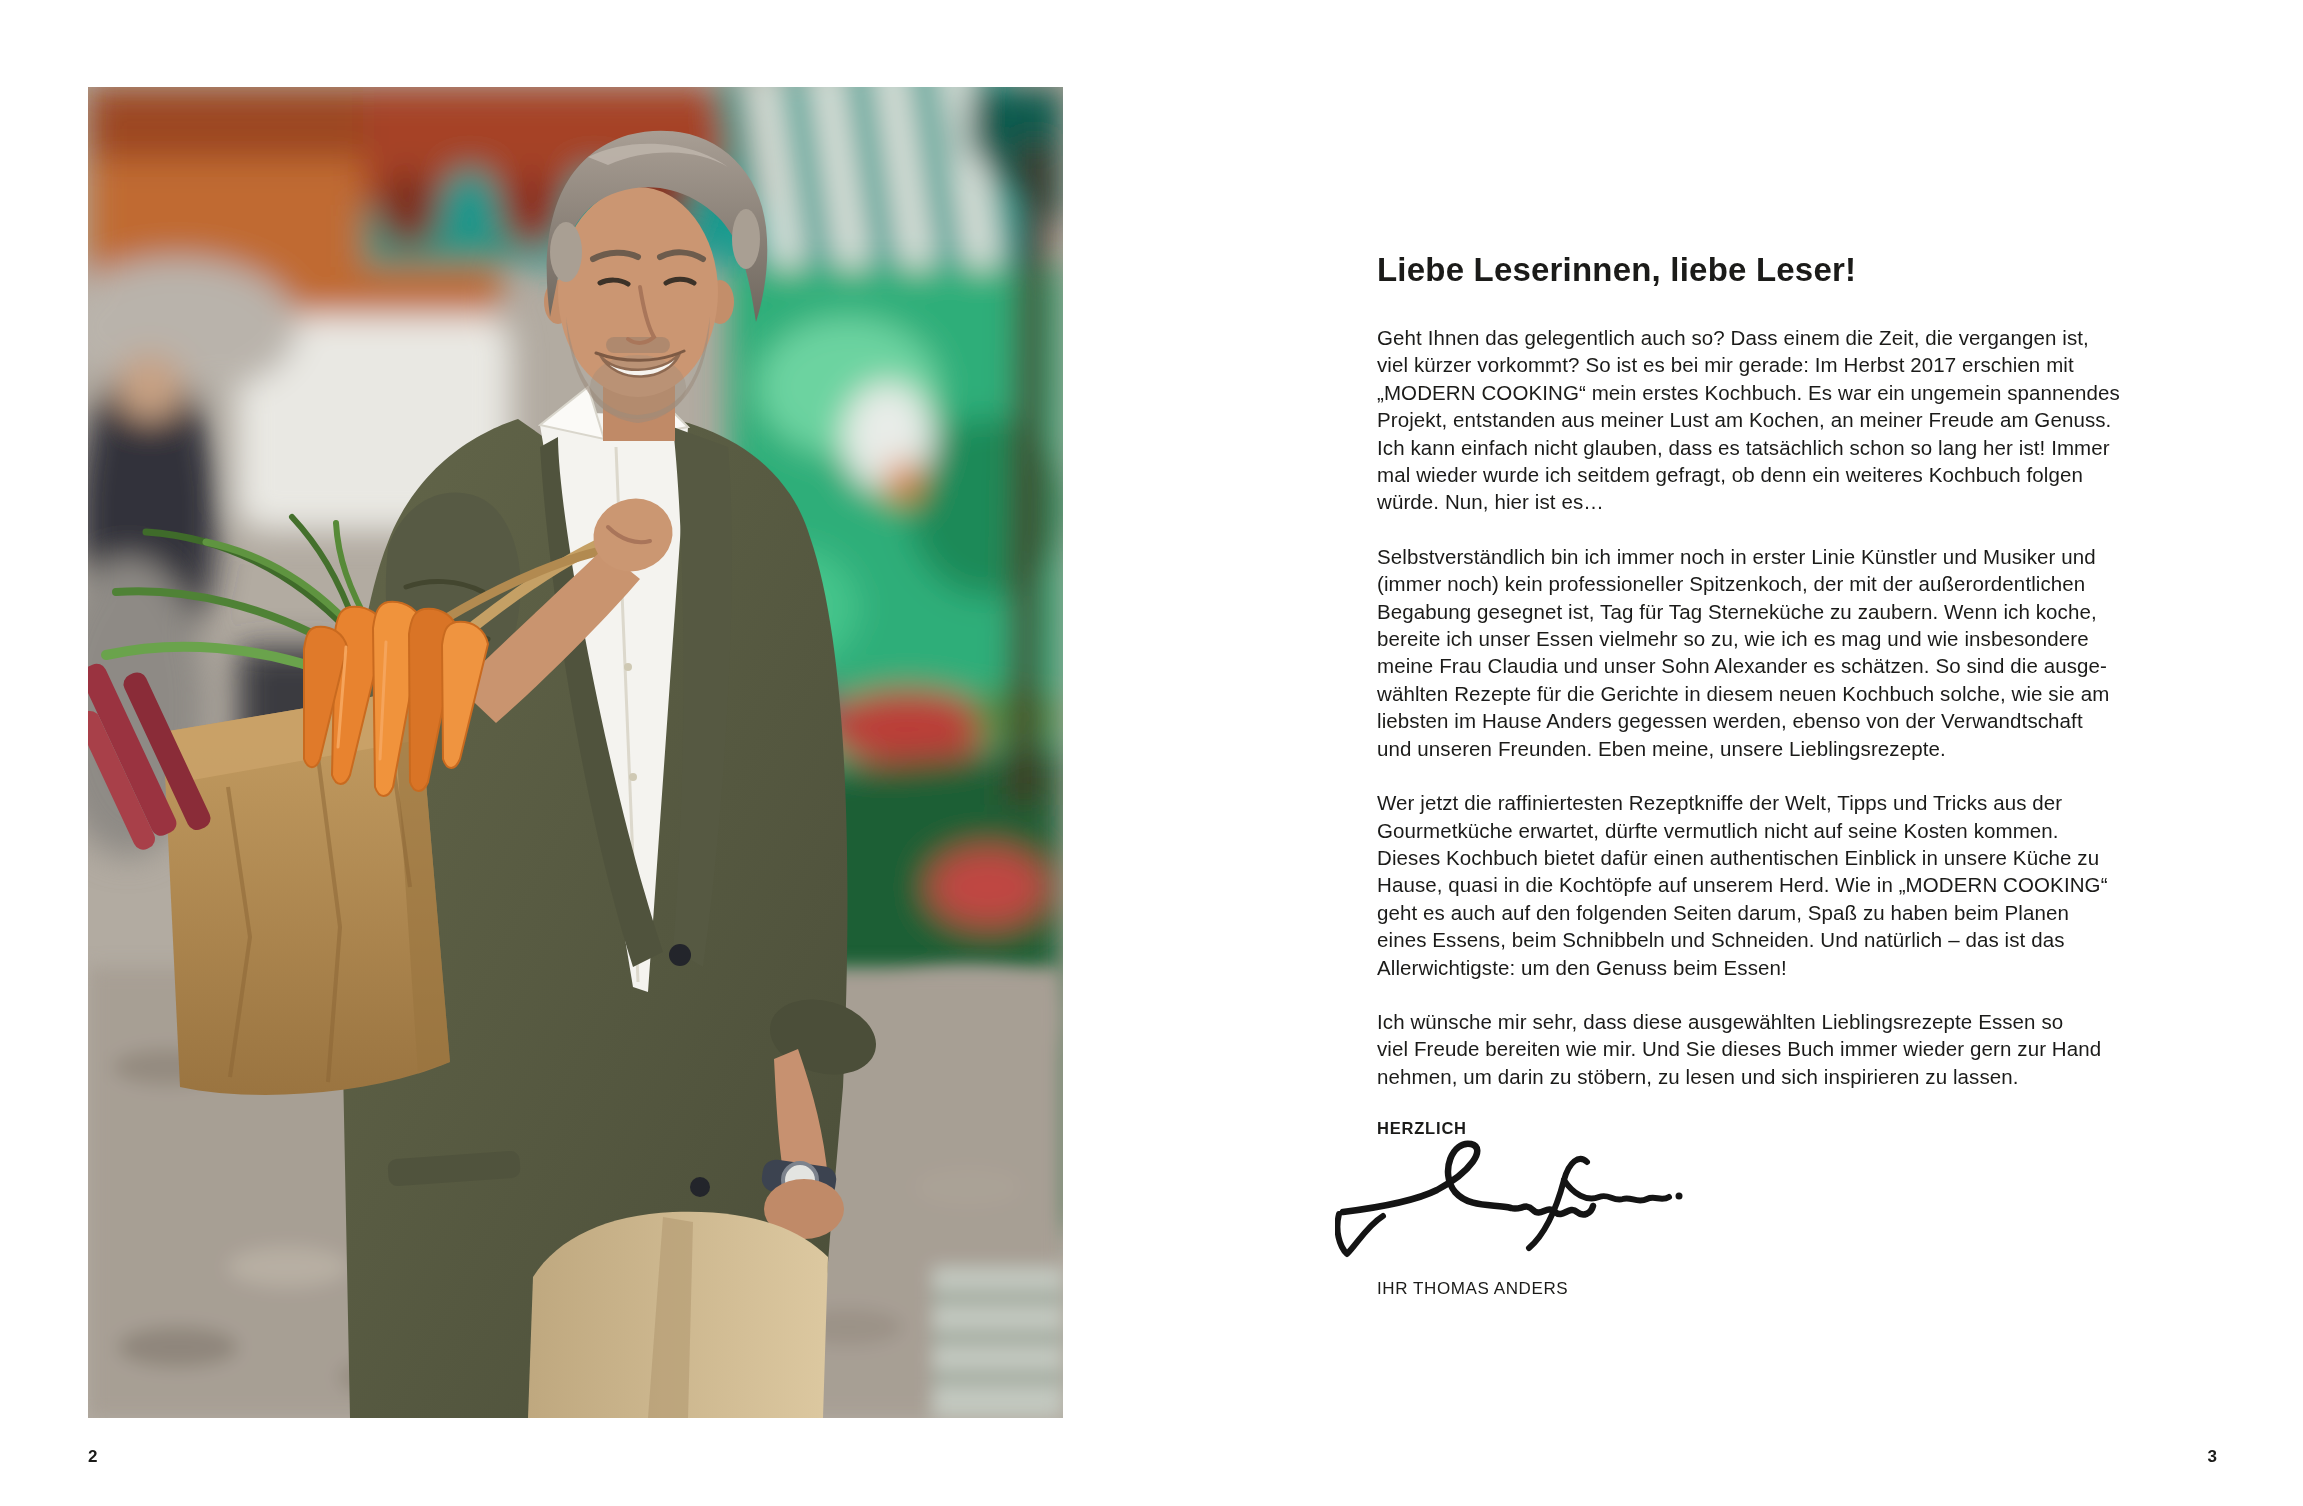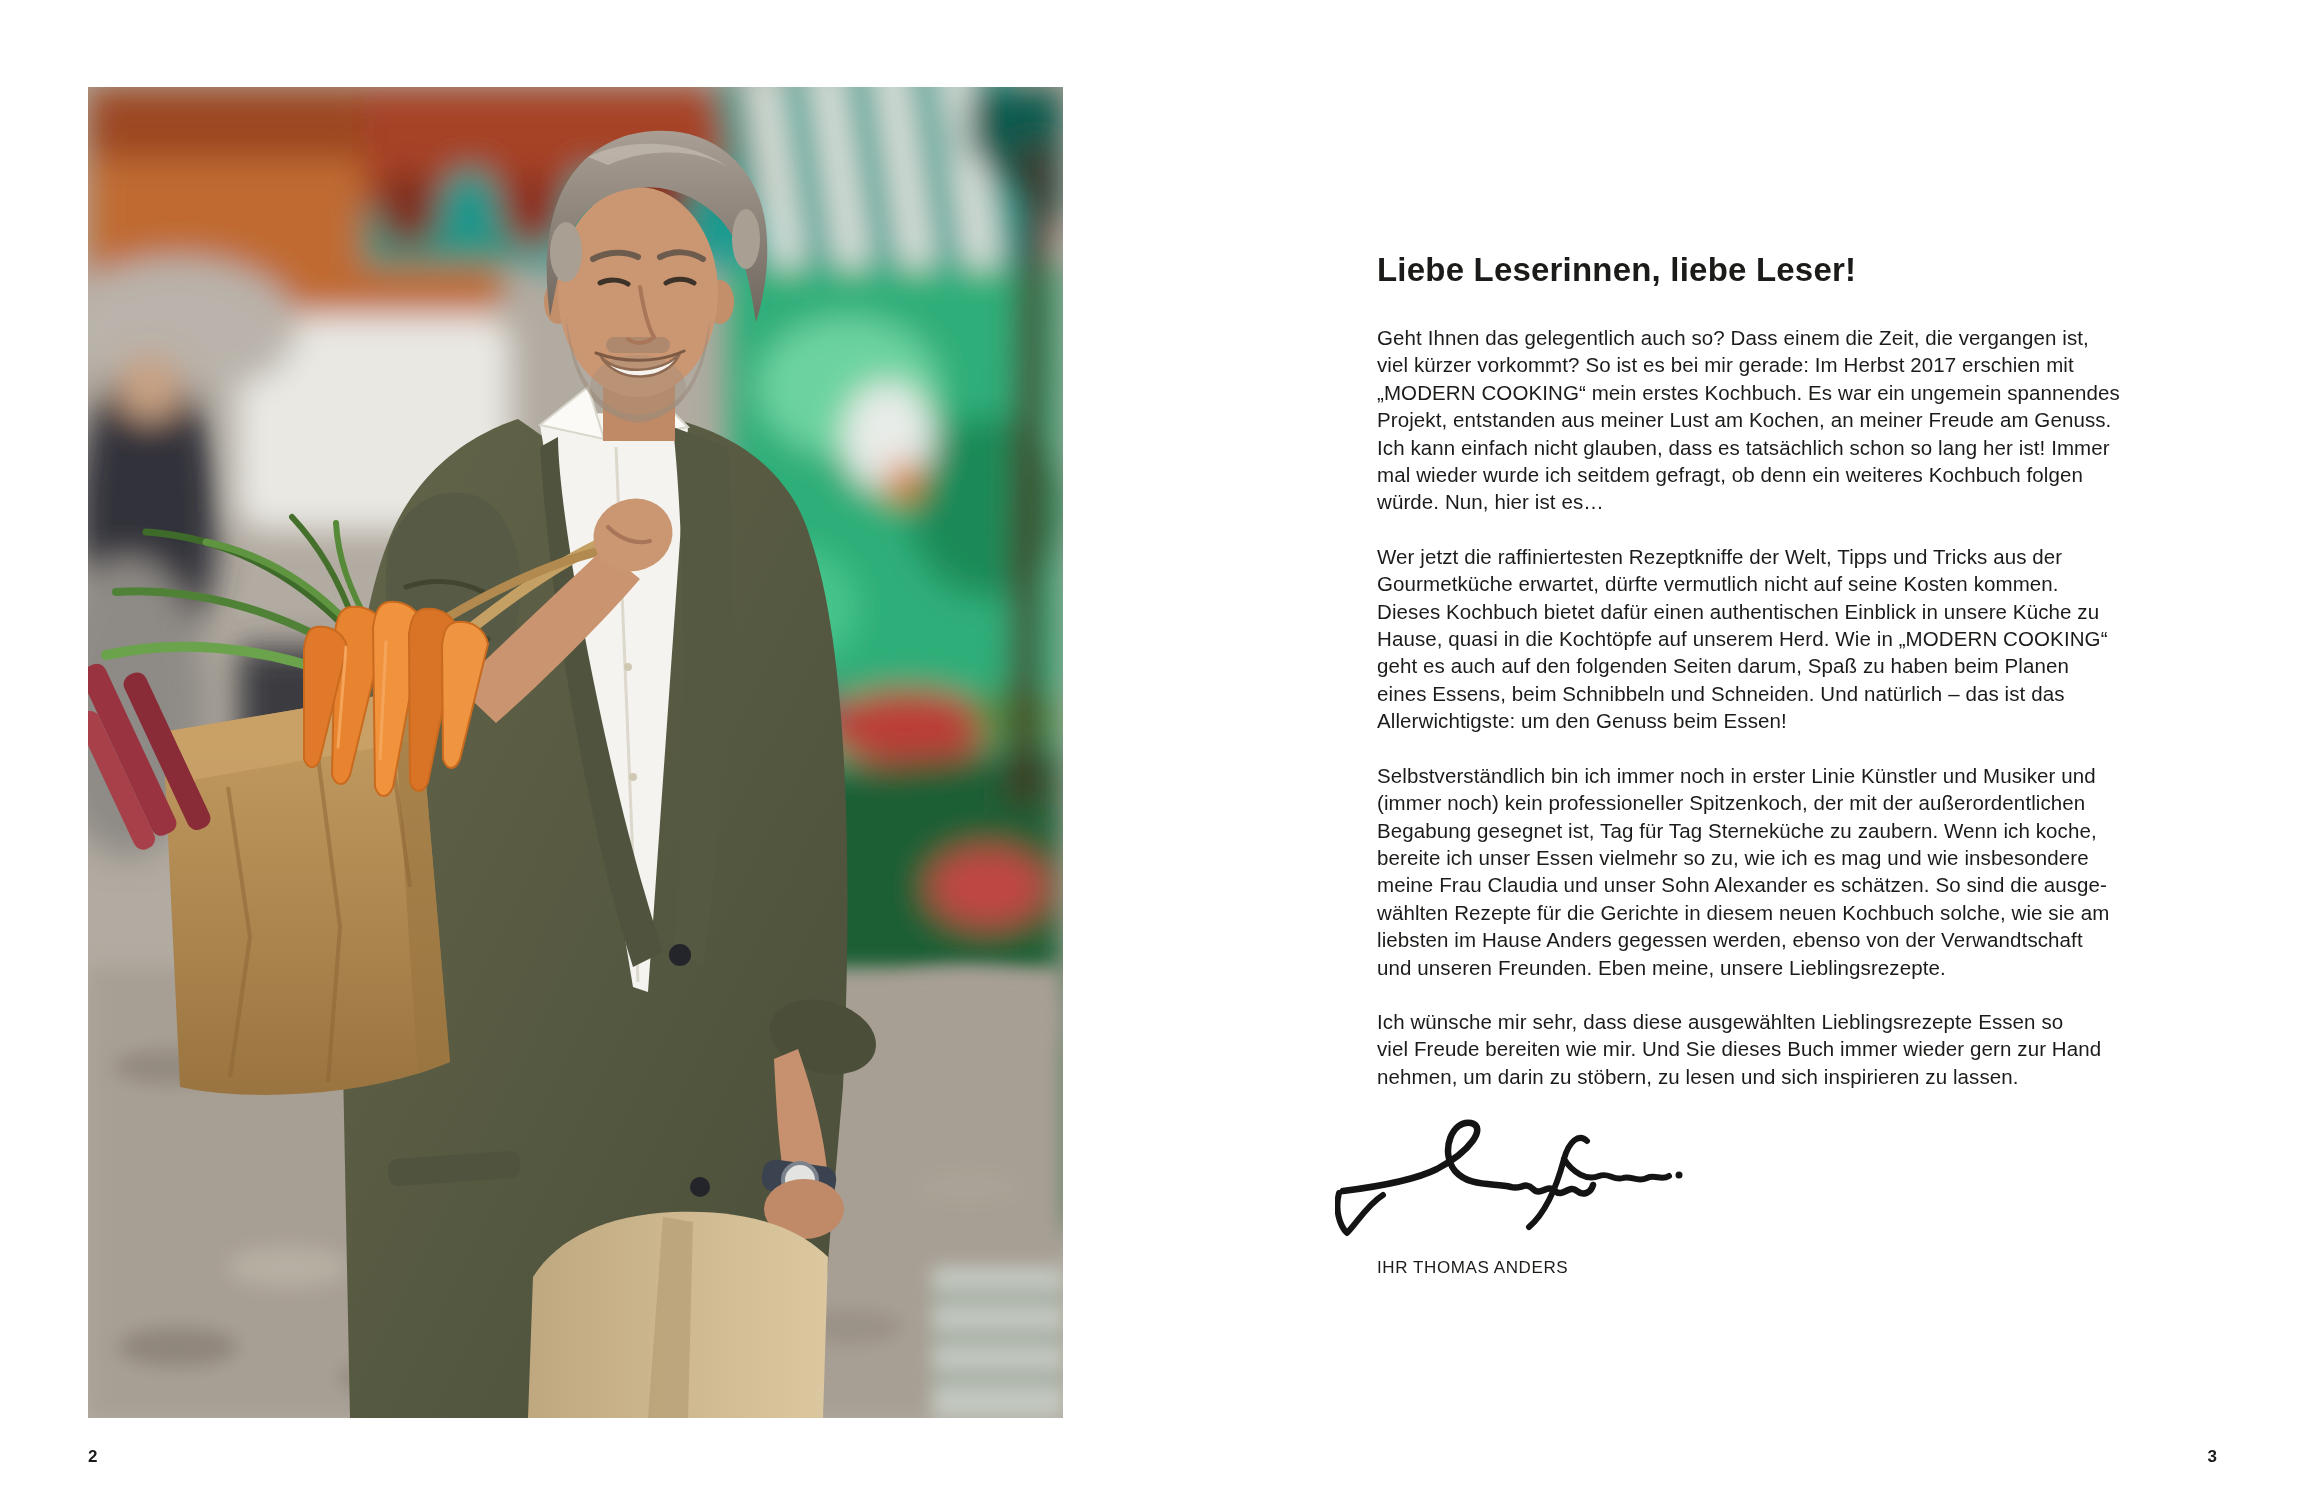--- a/index.html
+++ b/index.html
@@ -224,38 +224,39 @@
 
 <div class="text-col">
   <h1 class="heading">Liebe Leserinnen, liebe Leser!</h1>
   <p class="body-par">Geht Ihnen das gelegentlich auch so? Dass einem die Zeit, die vergangen ist,
 viel kürzer vorkommt? So ist es bei mir gerade: Im Herbst 2017 erschien mit
 „MODERN COOKING“ mein erstes Kochbuch. Es war ein ungemein spannendes
 Projekt, entstanden aus meiner Lust am Kochen, an meiner Freude am Genuss.
 Ich kann einfach nicht glauben, dass es tatsächlich schon so lang her ist! Immer
 mal wieder wurde ich seitdem gefragt, ob denn ein weiteres Kochbuch folgen
 würde. Nun, hier ist es…</p>
-  <p class="body-par">Wer jetzt die raffiniertesten Rezeptkniffe der Welt, Tipps und Tricks aus der
-Gourmetküche erwartet, dürfte vermutlich nicht auf seine Kosten kommen.
-Dieses Kochbuch bietet dafür einen authentischen Einblick in unsere Küche zu
-Hause, quasi in die Kochtöpfe auf unserem Herd. Wie in „MODERN COOKING“
-geht es auch auf den folgenden Seiten darum, Spaß zu haben beim Planen
-eines Essens, beim Schnibbeln und Schneiden. Und natürlich – das ist das
-Allerwichtigste: um den Genuss beim Essen!</p>
   <p class="body-par">Selbstverständlich bin ich immer noch in erster Linie Künstler und Musiker und
 (immer noch) kein professioneller Spitzenkoch, der mit der außerordentlichen
 Begabung gesegnet ist, Tag für Tag Sterneküche zu zaubern. Wenn ich koche,
 bereite ich unser Essen vielmehr so zu, wie ich es mag und wie insbesondere
 meine Frau Claudia und unser Sohn Alexander es schätzen. So sind die ausge-
 wählten Rezepte für die Gerichte in diesem neuen Kochbuch solche, wie sie am
 liebsten im Hause Anders gegessen werden, ebenso von der Verwandtschaft
 und unseren Freunden. Eben meine, unsere Lieblingsrezepte.</p>
+  <p class="body-par">Wer jetzt die raffiniertesten Rezeptkniffe der Welt, Tipps und Tricks aus der
+Gourmetküche erwartet, dürfte vermutlich nicht auf seine Kosten kommen.
+Dieses Kochbuch bietet dafür einen authentischen Einblick in unsere Küche zu
+Hause, quasi in die Kochtöpfe auf unserem Herd. Wie in „MODERN COOKING“
+geht es auch auf den folgenden Seiten darum, Spaß zu haben beim Planen
+eines Essens, beim Schnibbeln und Schneiden. Und natürlich – das ist das
+Allerwichtigste: um den Genuss beim Essen!</p>
   <p class="body-par">Ich wünsche mir sehr, dass diese ausgewählten Lieblingsrezepte Essen so
 viel Freude bereiten wie mir. Und Sie dieses Buch immer wieder gern zur Hand
 nehmen, um darin zu stöbern, zu lesen und sich inspirieren zu lassen.</p>
+  <div class="closing">HERZLICH</div>
   <div class="sig">
     <svg viewBox="0 0 352 140">
       <g fill="none" stroke="#141414" stroke-linecap="round" stroke-linejoin="round">
         <path stroke-width="6.5" d="M8 78 C40 74 78 68 102 56 C136 38 152 14 136 10 C118 6 104 38 120 58 C134 74 158 70 176 74 C186 77 190 68 198 76 C206 84 212 70 220 78 C228 85 234 71 242 78 C248 83 256 80 258 72"></path>
         <path stroke-width="6" d="M4 80 C0 96 4 112 12 120 C22 110 32 92 48 82"></path>
         <path stroke-width="6" d="M252 28 C244 20 234 28 229 46 C220 80 208 102 194 114"></path>
         <path stroke-width="6" d="M229 46 C238 60 252 68 264 63 C274 59 278 68 288 65 C296 62 302 70 312 65 C320 61 326 68 334 63"></path>
         <circle cx="344" cy="62" r="3.5" fill="#141414" stroke="none"></circle>
       </g>
     </svg>

